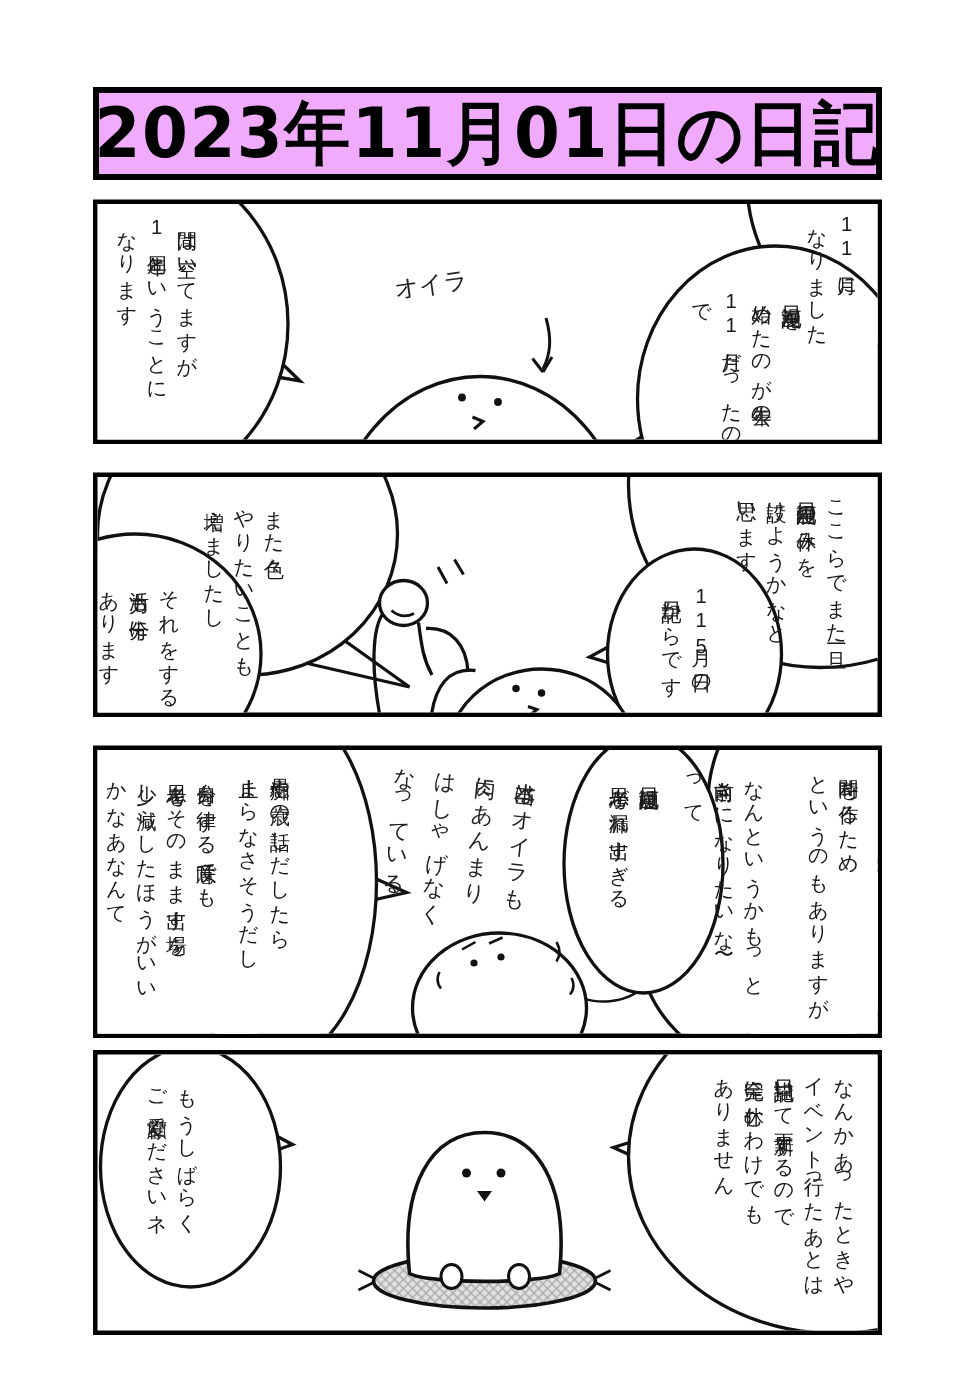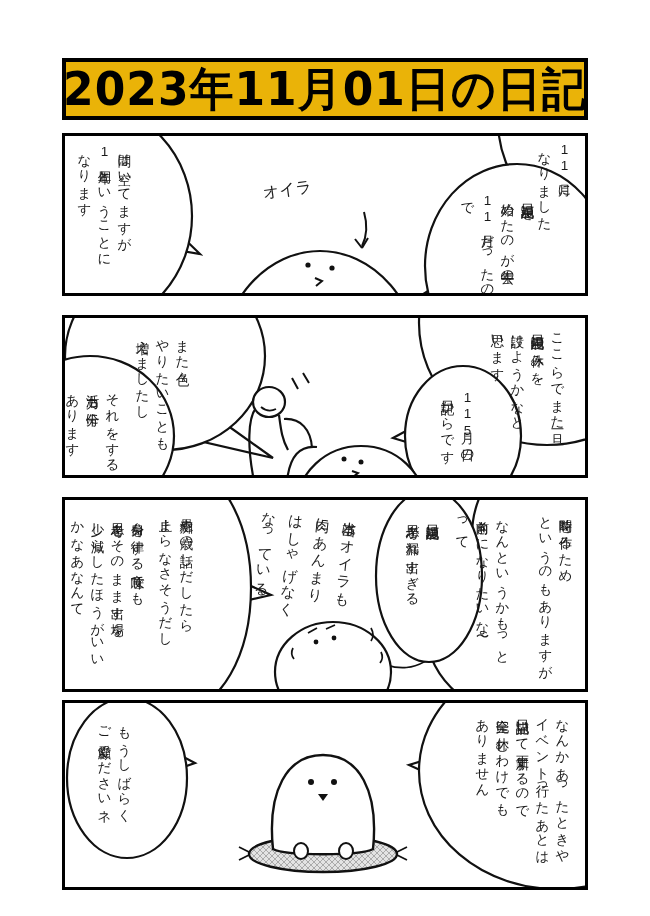--- a/index.html
+++ b/index.html
@@ -1,20 +1,20 @@
 <!DOCTYPE html>
 <html><head>
 <meta charset="utf-8">
 <style>
   html,body{margin:0;padding:0;background:#ffffff;}
   .page{position:relative;width:650px;height:916px;background:#fff;overflow:hidden;
         font-family:"Liberation Sans","DejaVu Sans",sans-serif;color:#1a1a1a;}
   .title-box{position:absolute;left:62px;top:58px;width:526px;height:62px;
         border:4px solid #000;box-sizing:border-box;display:flex;align-items:center;justify-content:center;
-        background:#eab308;}
+        background:#f0abfc;}
   .title-box span{font-weight:900;font-size:44px;letter-spacing:1px;color:#000;
         font-family:"DejaVu Sans","Liberation Sans",sans-serif;transform:scaleY(1.05);white-space:nowrap;}
   .panel{position:absolute;left:62px;width:526px;border:3px solid #000;box-sizing:border-box;
         background:#fff;overflow:hidden;}
   .p1{top:133px;height:163px;}
   .p2{top:315px;height:163px;}
   .p3{top:497px;height:195px;}
   .p4{top:700px;height:190px;}
   .panel svg{position:absolute;left:0;top:0;}
   .vtext{position:absolute;writing-mode:vertical-rl;text-orientation:upright;white-space:pre-line;

